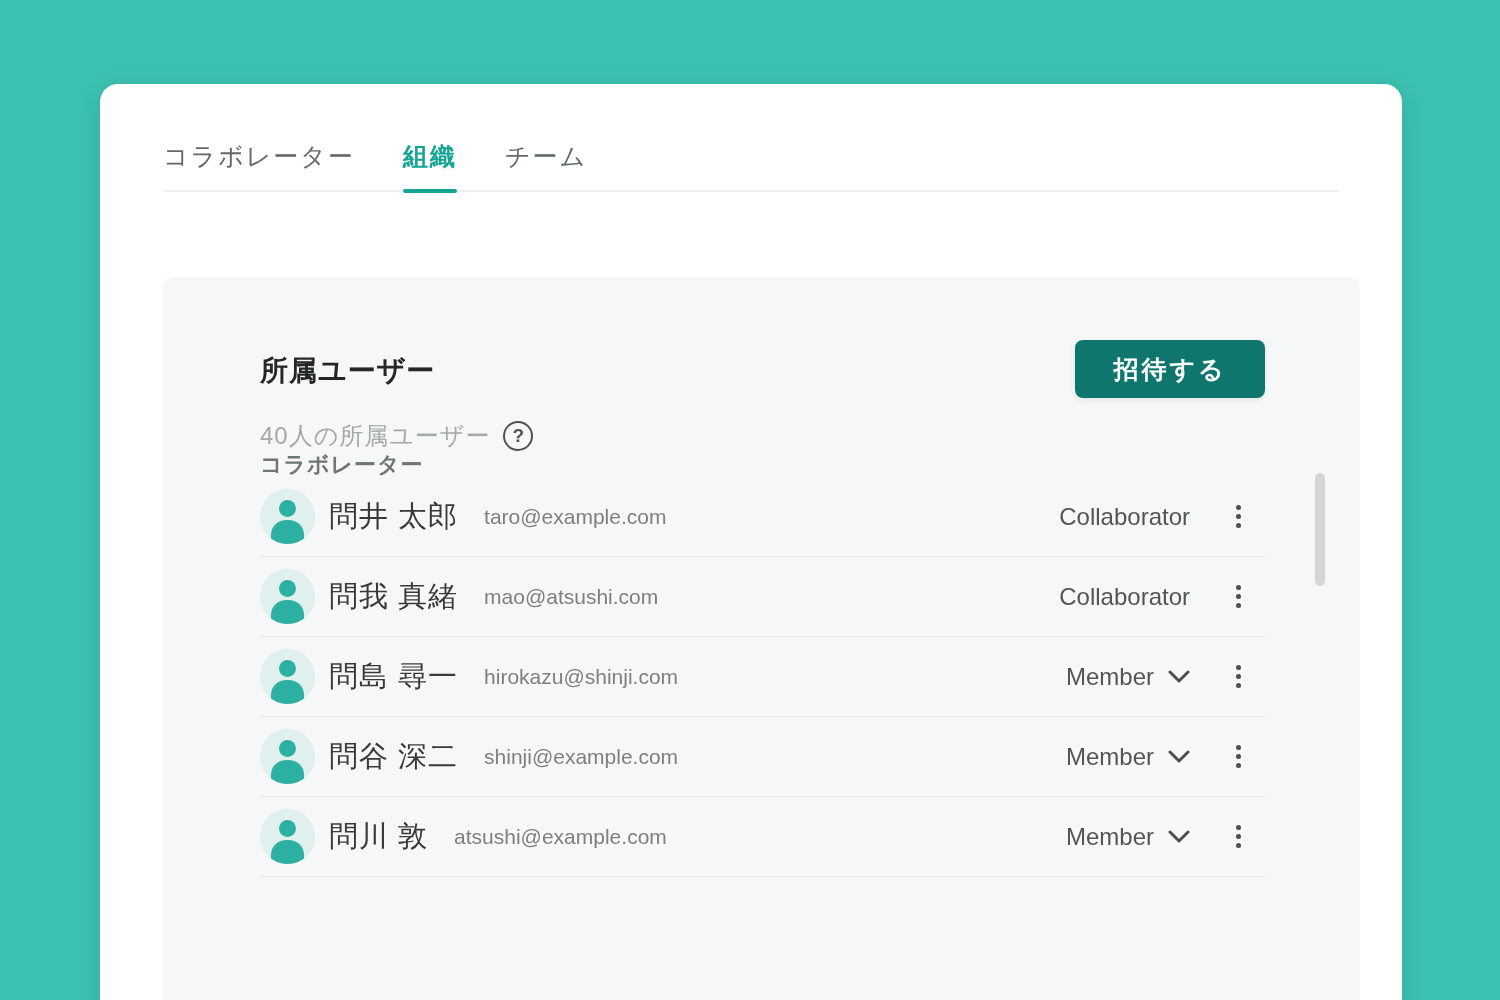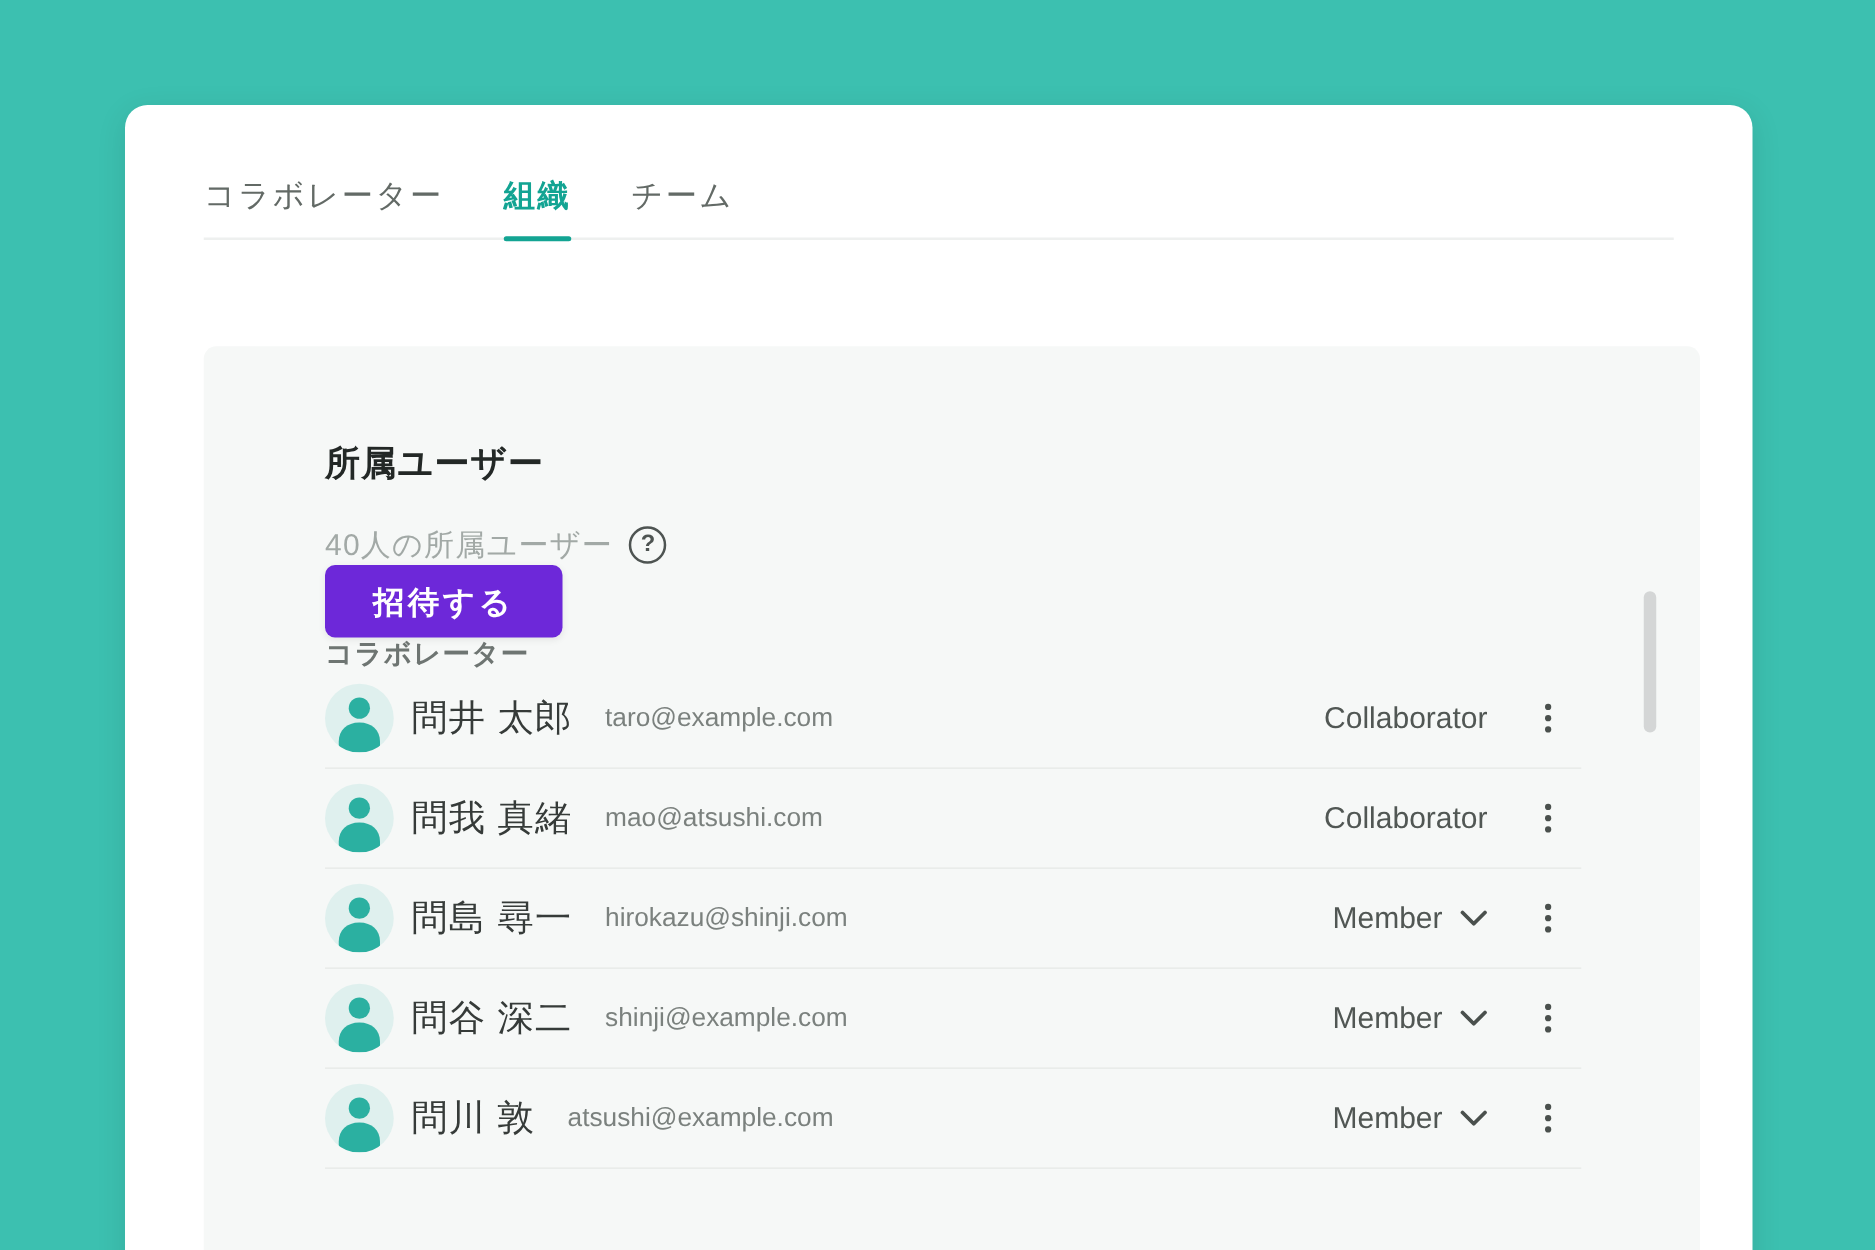--- a/index.html
+++ b/index.html
@@ -51,21 +51,20 @@
     left: 63px; top: 193px;
     width: 1197px; height: 880px;
     background: #F6F8F7;
     border-radius: 10px;
   }
   .panel-content { padding: 63px 95px 0 97px; }
   .panel-header {
     display: flex;
     justify-content: space-between;
     align-items: flex-start;
-    flex-direction: column;
   }
   .panel-title {
     margin-top: 12px;
     font-size: 28px;
     font-weight: 700;
     letter-spacing: 1px;
     color: #232826;
   }
   .subtitle-row {
     margin-top: 30px;
@@ -87,21 +86,21 @@
     justify-content: center;
     font-size: 19px;
     font-weight: 700;
     color: #4E5452;
     cursor: pointer;
   }
   .invite-button {
     width: 190px; height: 58px;
     border: none;
     border-radius: 8px;
-    background: #6d28d9;
+    background: #0f766e;
     color: #FFFFFF;
     font-size: 25px;
     font-weight: 700;
     letter-spacing: 3px;
     font-family: inherit;
     cursor: pointer;
     box-shadow: 0 2px 6px rgba(0,0,0,0.08);
   }
   
   .section-label {

